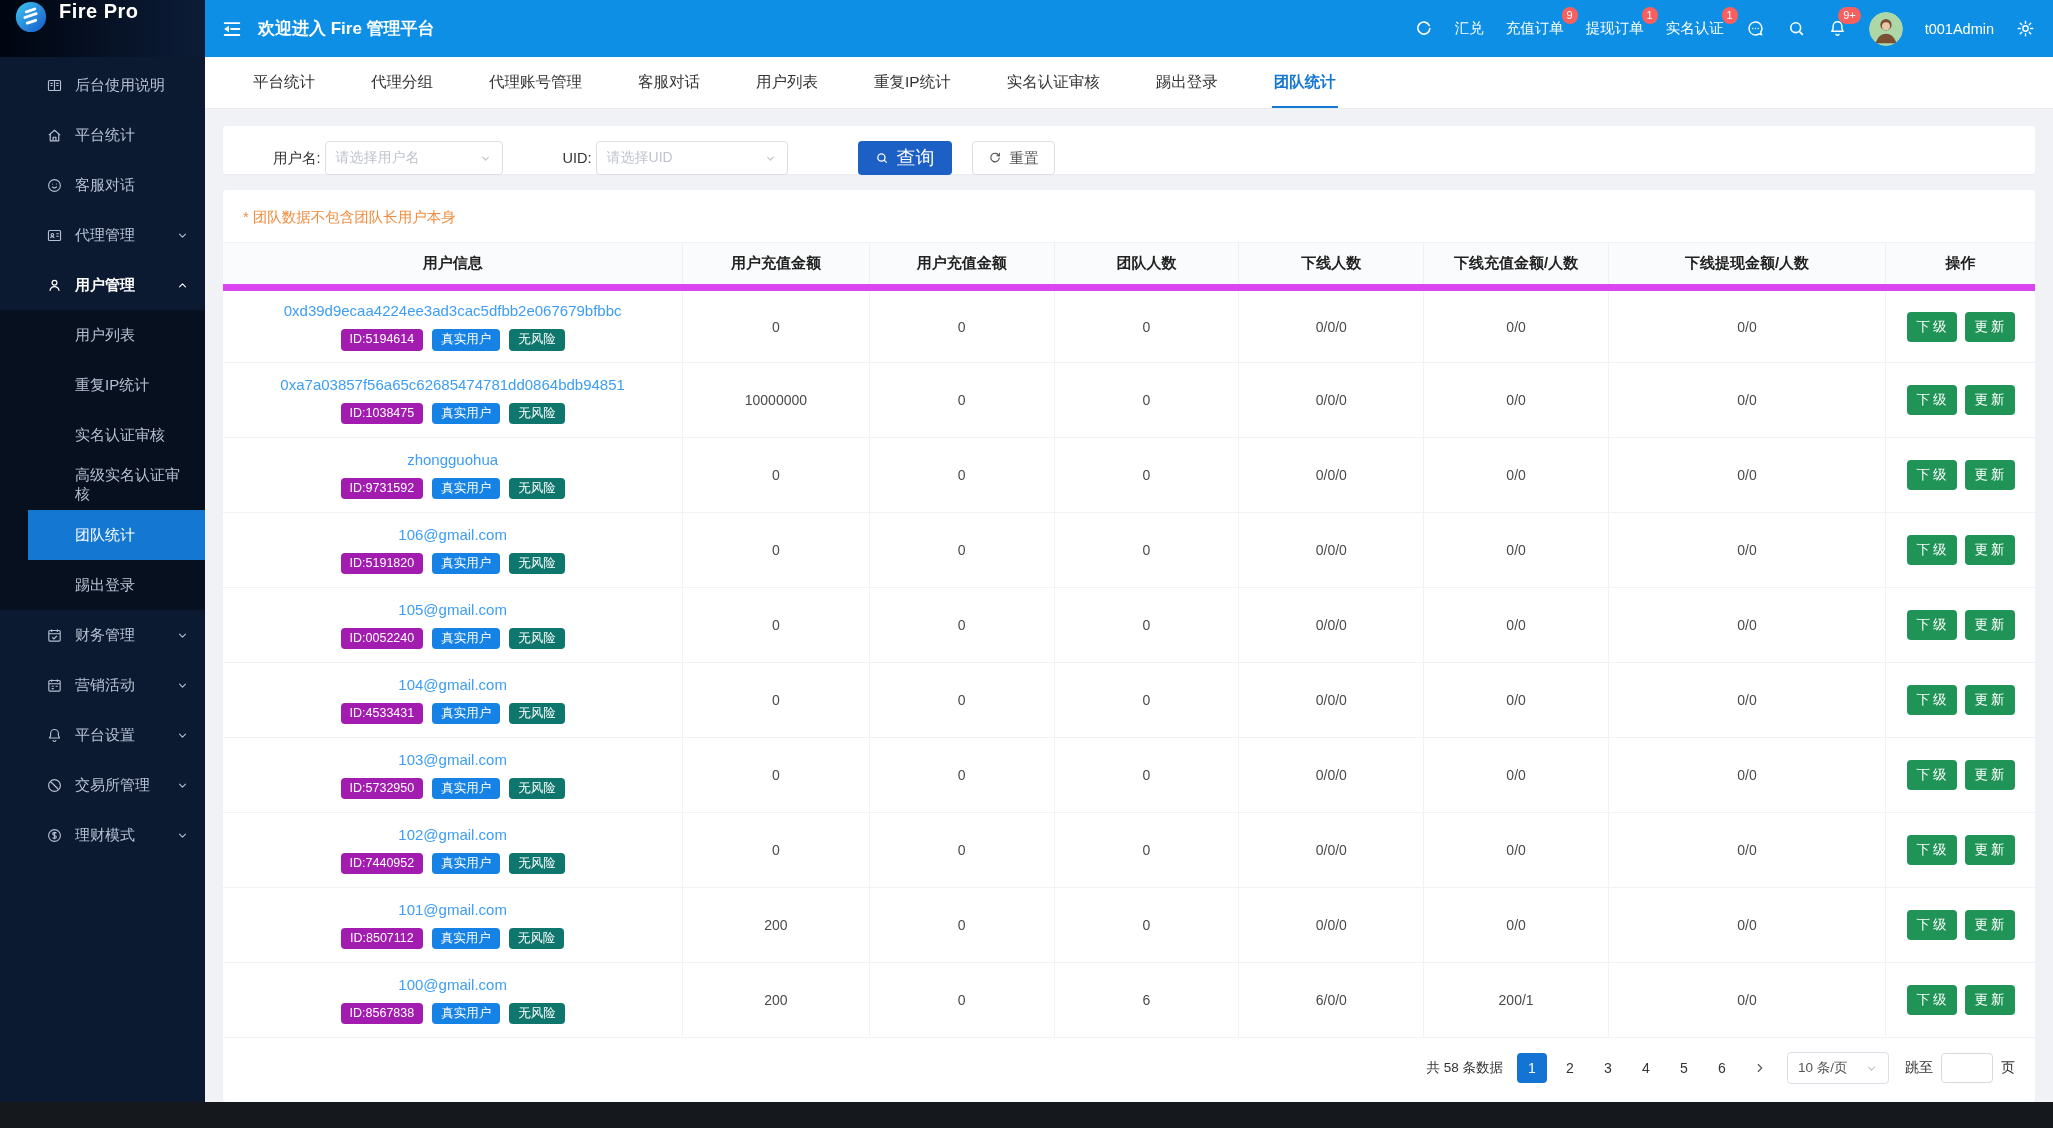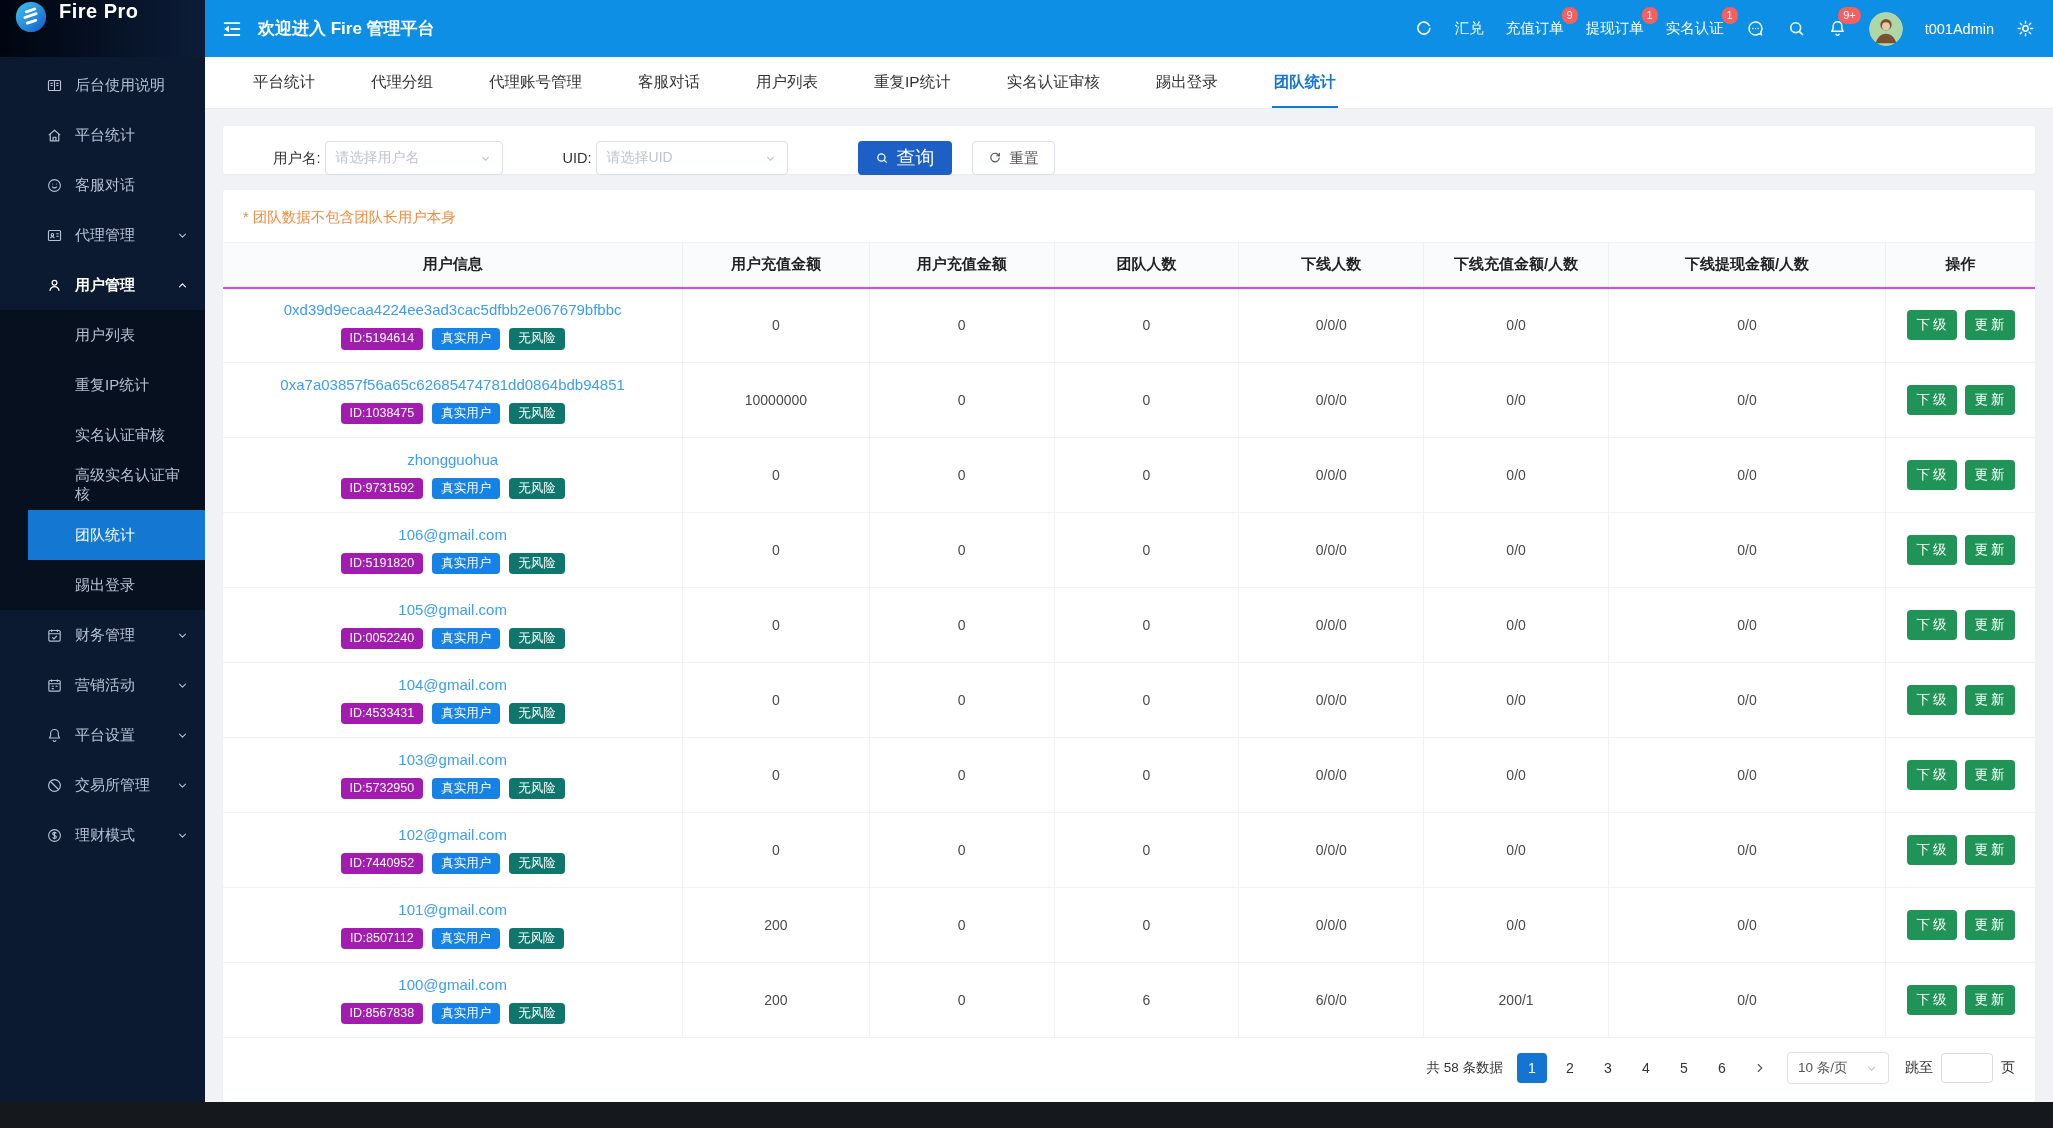--- a/index.html
+++ b/index.html
@@ -57,21 +57,21 @@
   .w178 { width:178px; } .w192 { width:192px; }
   .ml56 { margin-left:56px; }
   .btn-query { margin-left:66px; height:34px; background:#1c5fc5; color:#fff; border:none; border-radius:4px; padding:0 17px; font-size:19px; display:flex; align-items:center; gap:8px; cursor:pointer; font-family:inherit; }
   .btn-reset { margin-left:16px; height:34px; background:#fff; color:#555; border:1px solid #dcdfe6; border-radius:4px; padding:0 15px; font-size:14.5px; display:flex; align-items:center; gap:8px; cursor:pointer; font-family:inherit; }
   .bicon { display:flex; } .bicon svg { width:14px; height:14px; }
 
   
   .table-card { margin-top:16px; }
   .notice { color:#ef8c3f; font-size:14.5px; padding:18px 20px 15px; }
   .dt { width:100%; border-collapse:collapse; table-layout:fixed; }
-  .dt th { background:#fafbfc; font-size:15px; font-weight:700; color:#222; height:45px; border-bottom:2px solid #d946ef; border-top:1px solid #f2f2f2; border-right:1px solid #f0f0f0; text-align:center; }
+  .dt th { background:#fafbfc; font-size:15px; font-weight:700; color:#222; height:45px; border-bottom:7px solid #d946ef; border-top:1px solid #f2f2f2; border-right:1px solid #f0f0f0; text-align:center; }
   .dt td { height:75px; text-align:center; font-size:14px; color:#4a4a4a; border-bottom:1px solid #f2f2f2; border-right:1px solid #f2f2f2; }
   .dt th:last-child, .dt td:last-child { border-right:none; }
   .uname-link { color:#3d9df6; font-size:15px; cursor:pointer; }
   .badge-row { display:flex; justify-content:center; gap:9px; margin-top:10px; }
   .badge { color:#fff; font-size:12.5px; padding:4px 9px; border-radius:4px; line-height:1.1; white-space:nowrap; }
   .badge-id { background:#a21caf; } .badge-real { background:#1682e6; } .badge-risk { background:#0f766e; }
   .act { background:#1f9456; color:#fff; border:none; border-radius:4px; font-size:13.5px; padding:6px 7px 6px 10px; letter-spacing:3px; cursor:pointer; font-family:inherit; }
   .act + .act { margin-left:8px; }
 
   

